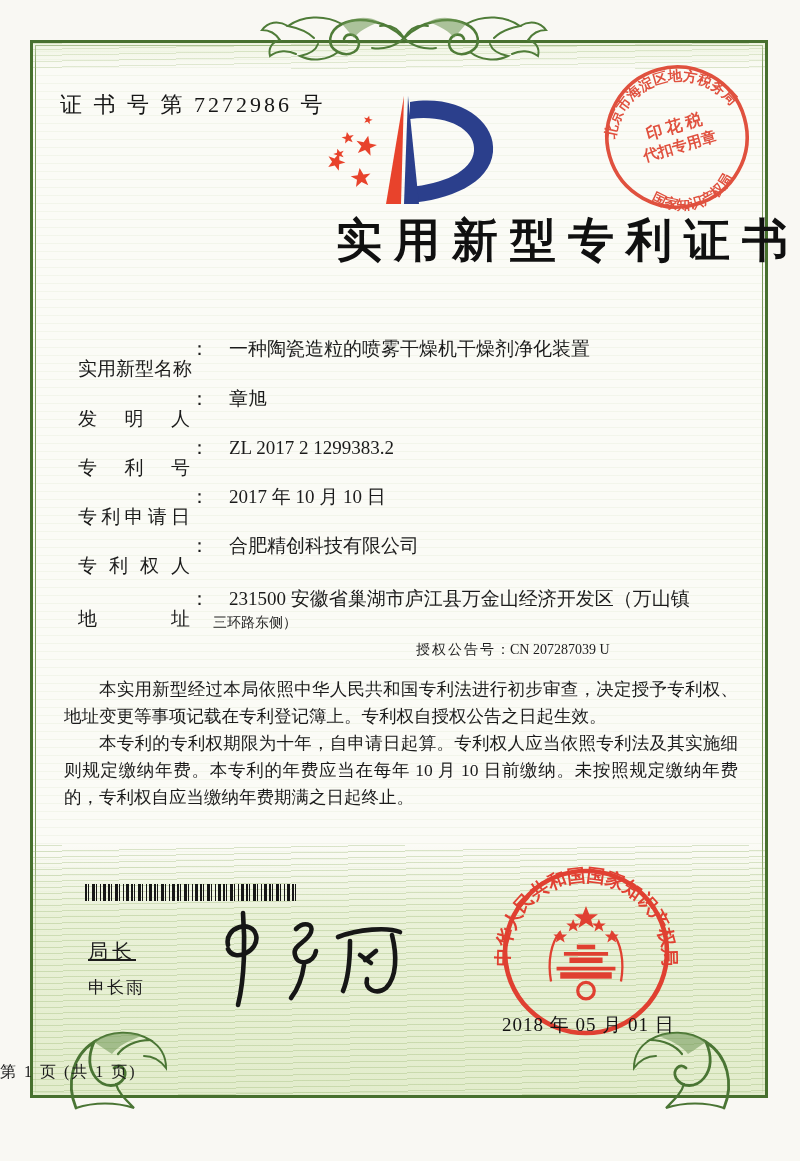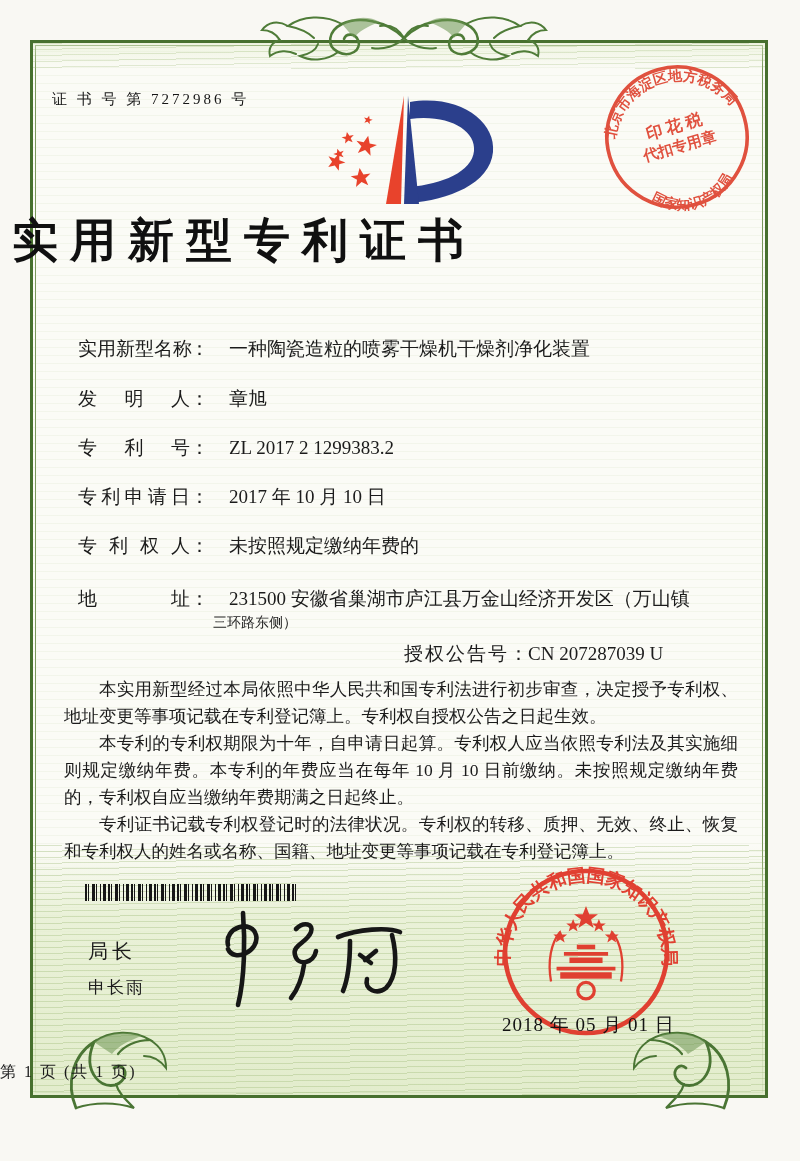--- a/index.html
+++ b/index.html
@@ -36,61 +36,61 @@
   }
 
   
   .ornament-top { position:absolute; left:258px; top:6px; width:292px; height:62px; }
   .flourish { position:absolute; width:120px; height:84px; }
   .flourish.left  { left:58px;  top:1028px; }
   .flourish.right { left:622px; top:1028px; transform:scaleX(-1); }
 
   
   .cert-number {
-    position:absolute; left:52px; top:90px; font-size:15px; letter-spacing:3px; color:#161616;
+    position:absolute; left:60px; top:90px; font-size:22px; letter-spacing:3px; color:#161616;
   }
   .tax-stamp {
     position:absolute; left:586px; top:46px; width:182px; height:182px;
     transform:rotate(-16deg); opacity:.88;
   }
   .logo { position:absolute; left:298px; top:90px; width:222px; height:120px; }
 
   .title {
-    position:absolute; left:0; right:0; top:210px; text-align:left;
+    position:absolute; left:0; right:0; top:210px; text-align:right;
     font-size:46px; font-weight:bold; letter-spacing:12px; text-indent:12px; color:#101010;
   }
 
   
   .field-row { position:absolute; left:78px; font-size:19px; white-space:nowrap; color:#1b1b1b; }
-  .field-label { display:inline-block; width:112px; text-align:justify; text-align-last:justify; vertical-align:top; }
+  .field-label { display:inline-block; width:112px; text-align:justify; text-align-last:justify; vertical-align:top;margin-top:20px; }
   .field-colon { display:inline-block; width:19px; }
   .field-value { margin-left:20px; }
   .addr-line2 { position:absolute; left:213px; font-size:14px;font-family:Liberation Serif, serif; }
-  .grant-row-right { position:absolute; left:404px; font-size:19px; white-space:nowrap; }
+  .grant-row-right { position:absolute; left:416px; font-size:14px; white-space:nowrap; }
   .grant-label { letter-spacing:2px; }
 
   
   .body-text {
     position:absolute; left:64px; top:676px; width:674px;
     font-size:17.5px; line-height:27px; text-align:justify; color:#1b1b1b;
   }
   .body-text p { text-indent:2em; }
 
   
   .barcode {
     position:absolute; left:85px; top:884px; width:212px; height:17px;
     background-image:repeating-linear-gradient(90deg,
       #161616 0 2px, rgba(0,0,0,0) 2px 3px,
       #161616 3px 4px, rgba(0,0,0,0) 4px 7px,
       #161616 7px 10px, rgba(0,0,0,0) 10px 11px,
       #161616 11px 12px, rgba(0,0,0,0) 12px 15px,
       #161616 15px 16px, rgba(0,0,0,0) 16px 18px,
       #161616 18px 21px, rgba(0,0,0,0) 21px 23px);
   }
-  .director-title { position:absolute; left:88px; top:938px;  font-size:20px; letter-spacing:4px; }
+  .director-title { position:absolute; left:88px; top:938px;  font-size:20px; letter-spacing:4px;text-decoration:underline; }
   .director-name  { position:absolute; left:88px; top:976px;  font-size:17px; letter-spacing:2px; }
   .signature { position:absolute; left:198px; top:905px; width:230px; height:115px; }
   .seal { position:absolute; left:494px; top:860px; width:184px; height:184px; opacity:.92; }
   .seal-date { position:absolute; left:502px; top:1012px; font-size:19px; letter-spacing:1px; color:#141414; }
   .page-info { position:absolute; left:0; right:8px; top:1062px; text-align:left; font-size:16px; letter-spacing:2px; }
 </style>
 </head>
 <body>
 
 <div class="page">
@@ -187,34 +187,33 @@
   <div class="field-row" style="top:386px">
     <span class="field-label">发明人</span><span class="field-colon">：</span><span class="field-value">章旭</span>
   </div>
   <div class="field-row" style="top:435px">
     <span class="field-label">专利号</span><span class="field-colon">：</span><span class="field-value">ZL 2017 2 1299383.2</span>
   </div>
   <div class="field-row" style="top:484px">
     <span class="field-label">专利申请日</span><span class="field-colon">：</span><span class="field-value">2017 年 10 月 10 日</span>
   </div>
   <div class="field-row" style="top:533px">
-    <span class="field-label">专利权人</span><span class="field-colon">：</span><span class="field-value">未按照规定缴纳年费的</span>
+    <span class="field-label">专利权人</span><span class="field-colon">：</span><span class="field-value">合肥精创科技有限公司</span>
   </div>
   <div class="field-row" style="top:586px">
     <span class="field-label">地址</span><span class="field-colon">：</span><span class="field-value">231500 安徽省巢湖市庐江县万金山经济开发区（万山镇</span>
   </div>
   <div class="addr-line2" style="top:614px">三环路东侧）</div>
   <div class="grant-row-right" style="top:641px">
     <span class="grant-label">授权公告号</span><span>：</span><span>CN 207287039 U</span>
   </div>
 
   <div class="body-text">
     <p>本实用新型经过本局依照中华人民共和国专利法进行初步审查，决定授予专利权、地址变更等事项记载在专利登记簿上。专利权自授权公告之日起生效。</p>
     <p>本专利的专利权期限为十年，自申请日起算。专利权人应当依照专利法及其实施细则规定缴纳年费。本专利的年费应当在每年 10 月 10 日前缴纳。未按照规定缴纳年费的，专利权自应当缴纳年费期满之日起终止。</p>
-    <p>专利证书记载专利权登记时的法律状况。专利权的转移、质押、无效、终止、恢复和专利权人的姓名或名称、国籍、地址变更等事项记载在专利登记簿上。</p>
   </div>
 
   <div class="barcode"></div>
   <div class="director-title">局长</div>
   <div class="director-name">申长雨</div>
 
   <svg class="signature" viewBox="0 0 230 115">
     <g fill="none" stroke="#161616" stroke-width="4.6" stroke-linecap="round">
       <path d="M30,40 C26,22 54,14 58,30 C62,46 36,58 30,44"></path>
       <path d="M45,8 C47,34 47,72 40,100"></path>

